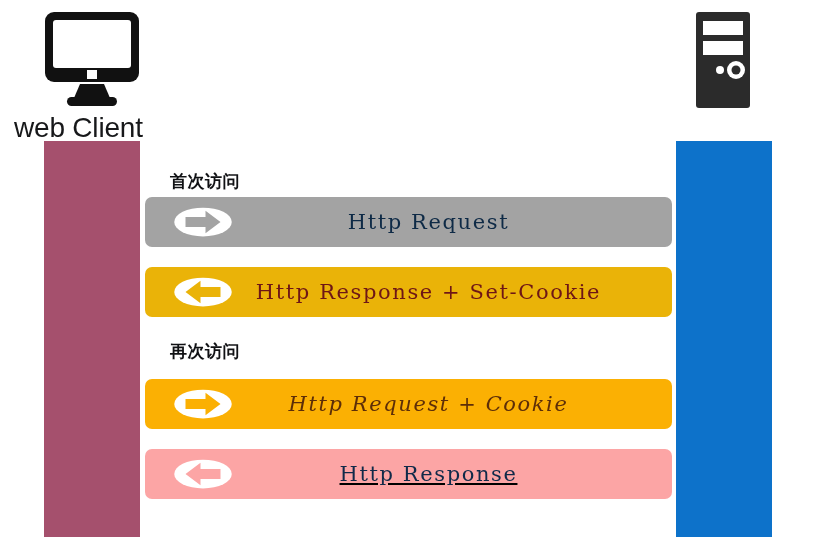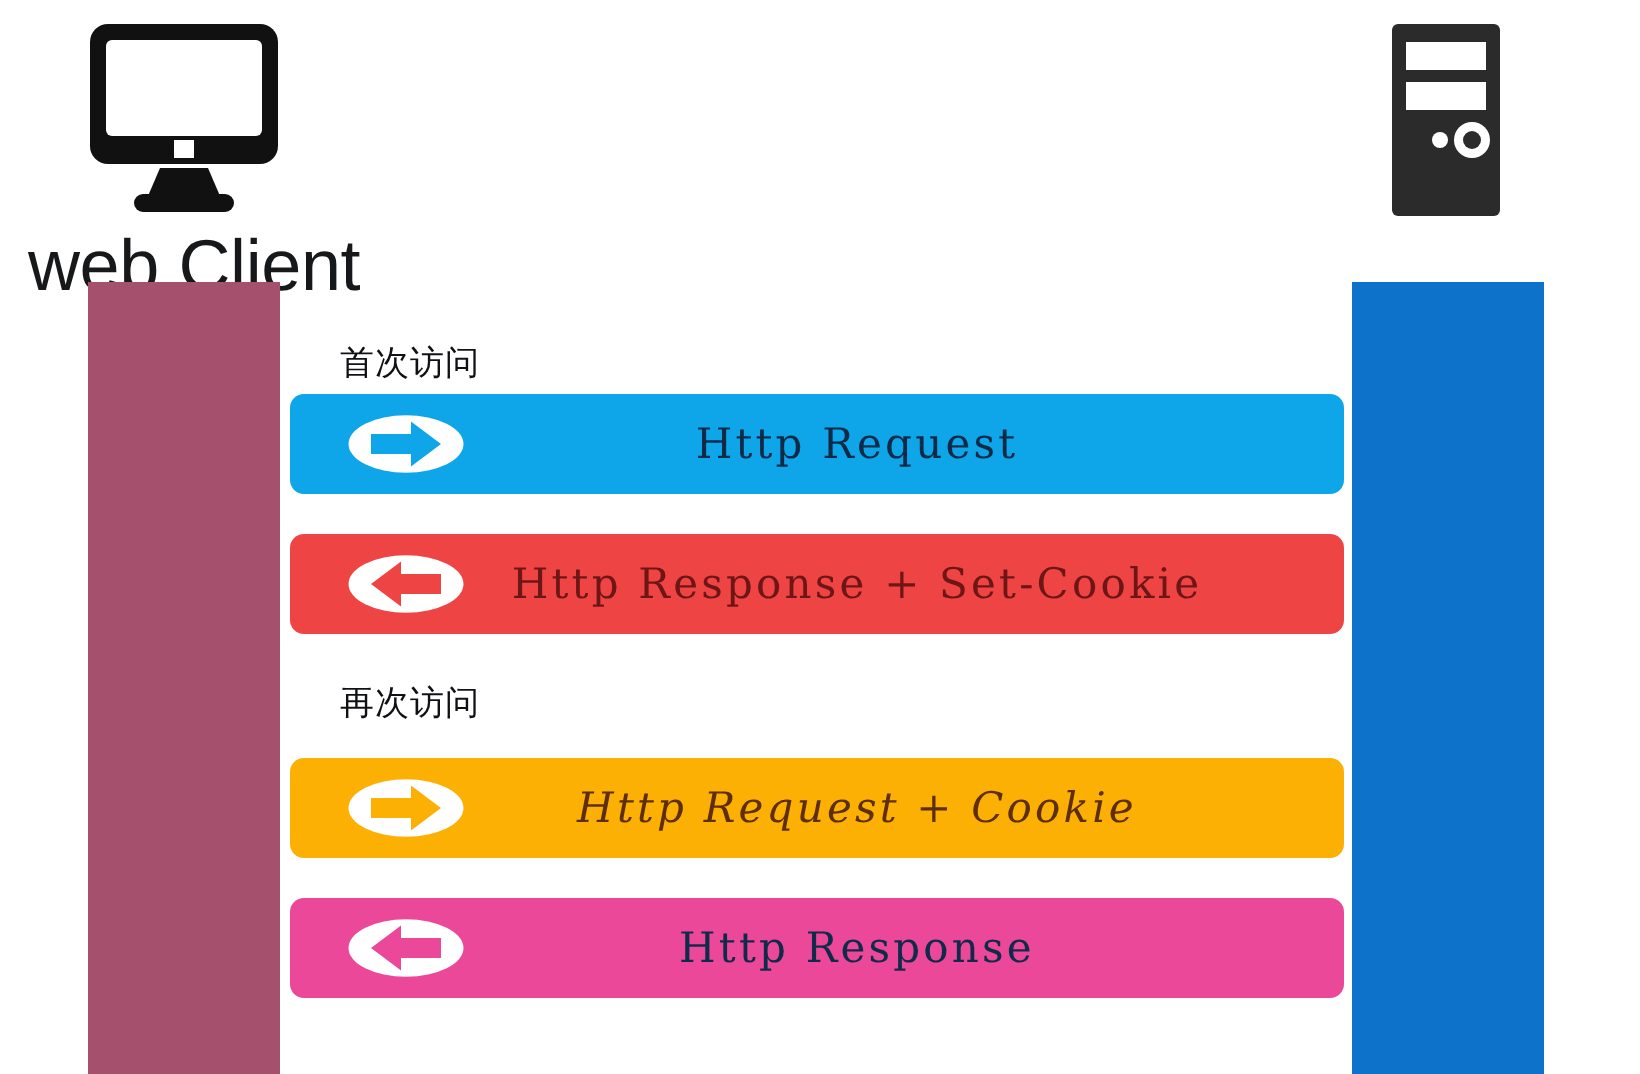--- a/index.html
+++ b/index.html
@@ -16,21 +16,21 @@
     width: 820px;
     height: 537px;
     background: #ffffff;
     overflow: hidden;
   }
 
   
   .actor-label {
     position: absolute;
     font-family: "Liberation Sans", "DejaVu Sans", sans-serif;
-    font-size: 36px;
+    font-size: 28px;
     font-weight: 400;
     color: #17181a;
     letter-spacing: -0.2px;
     white-space: nowrap;
   }
   #client-label { left: 14px;  top: 112px; }
   #server-label { left: 638px; top: 112px; }
 
   .actor-icon {
     position: absolute;
@@ -53,21 +53,21 @@
     top: 141px;
     width: 96px;
     height: 396px;
   }
 
   
   .phase-label {
     position: absolute;
     font-family: "DejaVu Sans", "Liberation Sans", sans-serif;
     font-size: 17px;
-    font-weight: 400;
+    font-weight: 700;
     color: #101114;
     white-space: nowrap;
     letter-spacing: 0.5px;
   }
   #phase-first  { left: 170px; top: 170px; }
   #phase-repeat { left: 170px; top: 340px; }
 
   
   .msg-bar {
     position: absolute;
@@ -145,35 +145,35 @@
       <circle cx="48" cy="62" r="4.5" fill="#2b2b2b"></circle>
     </svg>
   </div>
 
   <div class="lifeline" id="client-lifeline" style="background: rgb(165, 80, 109);"></div>
   <div class="lifeline" id="server-lifeline" style="background: rgb(13, 114, 202);"></div>
 
   <div class="phase-label" id="phase-first">首次访问</div>
   <div class="phase-label" id="phase-repeat">再次访问</div>
 
-  <div class="msg-bar" id="bar-0" style="background: #0ea5e9;">
+  <div class="msg-bar" id="bar-0" style="background: #a3a3a3;">
     <div class="msg-arrow"><svg viewBox="0 0 96 64" width="96" height="40" aria-hidden="true">
           <defs>
             <mask id="am0">
               <rect x="0" y="0" width="96" height="64" fill="black"></rect>
               <ellipse cx="48" cy="32" rx="46" ry="23" fill="white"></ellipse>
               <path d="M20,24 L52,24 L52,14 L76,32 L52,50 L52,40 L20,40 Z" fill="black"></path>
             </mask>
           </defs>
           <rect x="0" y="0" width="96" height="64" fill="#ffffff" mask="url(#am0)"></rect>
         </svg></div>
     <div class="msg-text" style="color: rgb(14, 42, 70);">Http Request</div>
   </div>
 
-  <div class="msg-bar" id="bar-1" style="background: #ef4444;">
+  <div class="msg-bar" id="bar-1" style="background: #eab308;">
     <div class="msg-arrow"><svg viewBox="0 0 96 64" width="96" height="40" aria-hidden="true">
           <defs>
             <mask id="am1">
               <rect x="0" y="0" width="96" height="64" fill="black"></rect>
               <ellipse cx="48" cy="32" rx="46" ry="23" fill="white"></ellipse>
               <path d="M76,24 L44,24 L44,14 L20,32 L44,50 L44,40 L76,40 Z" fill="black"></path>
             </mask>
           </defs>
           <rect x="0" y="0" width="96" height="64" fill="#ffffff" mask="url(#am1)"></rect>
         </svg></div>
@@ -187,21 +187,21 @@
               <rect x="0" y="0" width="96" height="64" fill="black"></rect>
               <ellipse cx="48" cy="32" rx="46" ry="23" fill="white"></ellipse>
               <path d="M20,24 L52,24 L52,14 L76,32 L52,50 L52,40 L20,40 Z" fill="black"></path>
             </mask>
           </defs>
           <rect x="0" y="0" width="96" height="64" fill="#ffffff" mask="url(#am2)"></rect>
         </svg></div>
     <div class="msg-text" style="color: rgb(93, 46, 8); font-style: italic;">Http Request + Cookie</div>
   </div>
 
-  <div class="msg-bar" id="bar-3" style="background: #ec4899;">
+  <div class="msg-bar" id="bar-3" style="background: #fca5a5; text-decoration: underline;">
     <div class="msg-arrow"><svg viewBox="0 0 96 64" width="96" height="40" aria-hidden="true">
           <defs>
             <mask id="am3">
               <rect x="0" y="0" width="96" height="64" fill="black"></rect>
               <ellipse cx="48" cy="32" rx="46" ry="23" fill="white"></ellipse>
               <path d="M76,24 L44,24 L44,14 L20,32 L44,50 L44,40 L76,40 Z" fill="black"></path>
             </mask>
           </defs>
           <rect x="0" y="0" width="96" height="64" fill="#ffffff" mask="url(#am3)"></rect>
         </svg></div>

